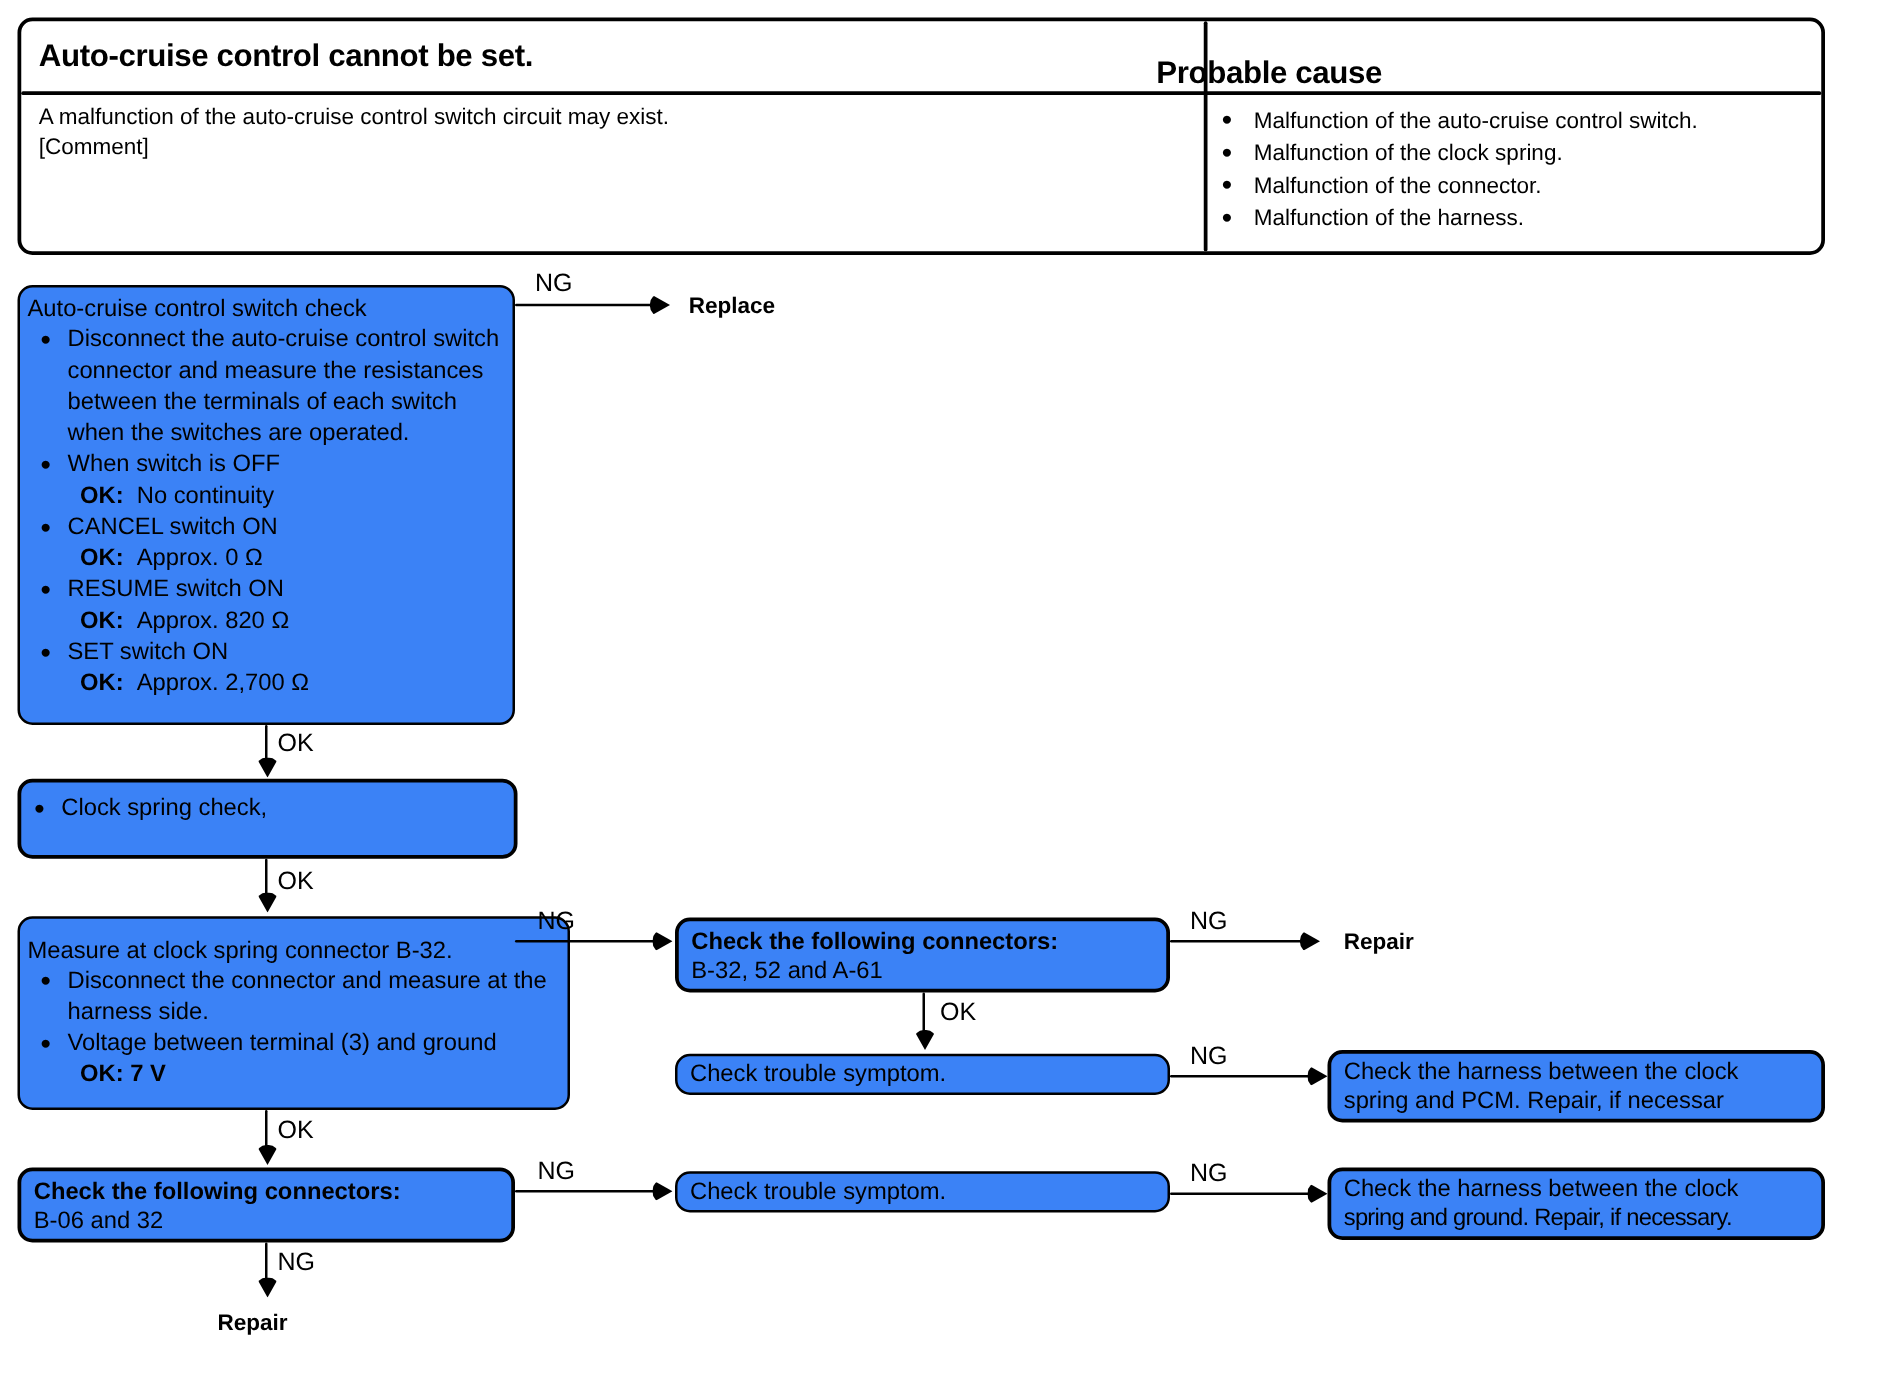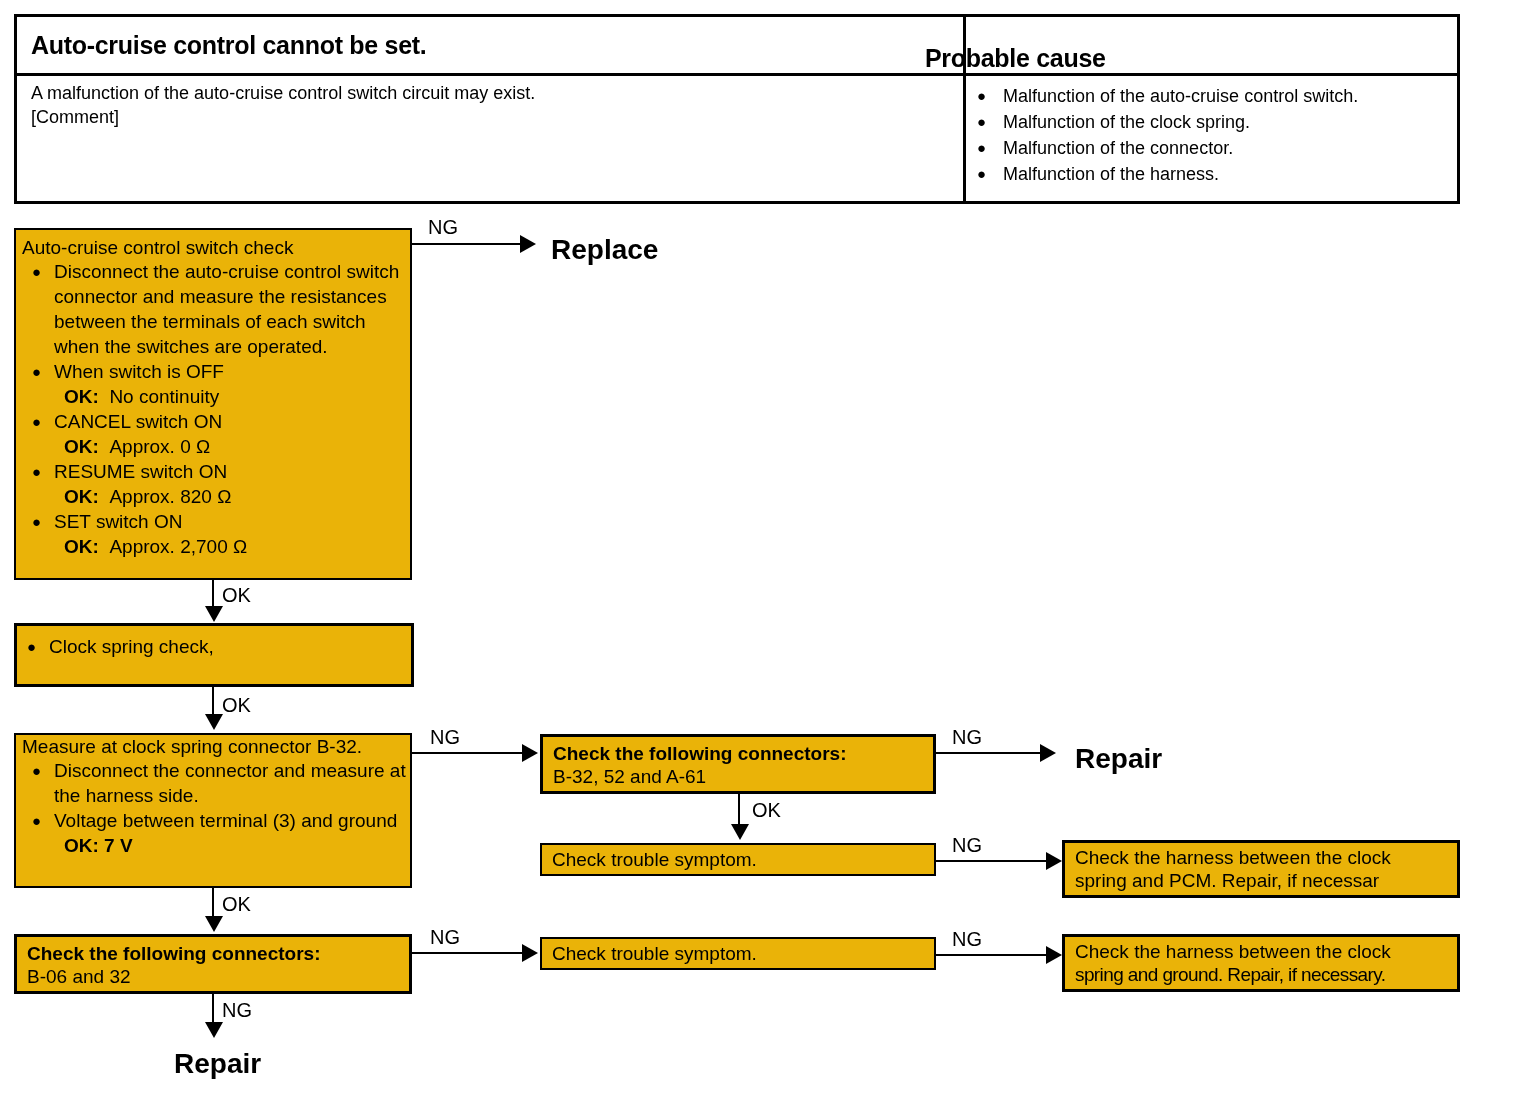--- a/index.html
+++ b/index.html
@@ -2,54 +2,54 @@
 <html><head>
 <meta charset="utf-8">
 <style>
   html,body{margin:0;padding:0;background:#fff;}
   body{
     width:1520px;height:1102px;position:relative;overflow:hidden;
     font-family:"Liberation Sans","DejaVu Sans",sans-serif;
     color:#000;
     -webkit-font-smoothing:none;
   }
-  .abs{position:absolute;box-sizing:border-box;}
+  .abs{position:absolute;box-sizing:border-box;border-radius:12px;}
 
   
   #sym-table{left:14px;top:14px;width:1446px;height:190px;border:3px solid #000;}
   .tbl-vline{left:946px;top:0;width:3px;height:100%;background:#000;}
   .tbl-hline{left:0;top:56px;width:100%;height:3px;background:#000;}
   .tbl-head{position:absolute;top:0;height:56px;display:flex;align-items:center;}
   .tbl-head span{font-size:25px;font-weight:bold;letter-spacing:-0.3px;}
   #sym-head{left:14px;}
   #cause-head{left:908px;align-items:flex-end;}
   #sym-body{position:absolute;left:14px;top:64px;width:900px;font-size:18px;line-height:24px;}
   #cause-body{position:absolute;left:960px;top:66px;width:470px;}
   .cause-item{display:flex;align-items:flex-start;font-size:18px;line-height:26px;}
   .cause-item .bul{width:26px;flex:0 0 26px;text-align:left;font-size:15px;line-height:26px;}
 
   
-  .fbox{border:2px solid #000;background:#eab308;}
+  .fbox{border:2px solid #000;background:#3b82f6;}
   .fbox.bold{border-width:3px;}
   .ftitle{font-size:19px;line-height:23px;}
   .ftitle.b{font-weight:bold;}
   .flist{margin:0;padding:0;list-style:none;}
   .flist li{display:flex;align-items:flex-start;font-size:19px;line-height:25px;}
   .flist li .bul{flex:0 0 32px;width:32px;font-size:15px;line-height:25px;padding-left:10px;box-sizing:border-box;}
   .flist li .txt{flex:1;}
   .sub{display:block;padding-left:42px;font-size:19px;line-height:25px;}
   .sub b{font-weight:bold;}
 
   
   .hline{background:#000;height:2px;}
   .vline{background:#000;width:2px;}
   .arrow-r{width:0;height:0;border-top:9px solid transparent;border-bottom:9px solid transparent;border-left:16px solid #000;}
   .arrow-d{width:0;height:0;border-left:9px solid transparent;border-right:9px solid transparent;border-top:16px solid #000;}
   .lbl{font-size:20px;line-height:20px;}
-  .term{font-size:28px;font-weight:bold;}
+  .term{font-size:18px;font-weight:bold;}
 </style>
 </head>
 <body>
 
 <div class="abs" id="sym-table">
   <div class="abs tbl-hline"></div>
   <div class="abs tbl-vline"></div>
 
   <div class="tbl-head" id="sym-head">
     <span>Auto-cruise control cannot be set.</span>
@@ -140,21 +140,21 @@
       <span class="bul">●</span>
       <span class="txt">Clock   spring   check,</span>
     </li>
   </ul>
 </div>
 
 <div class="abs vline" style="left:212px;top:687px;height:28px;"></div>
 <div class="abs arrow-d" style="left:205px;top:714px;"></div>
 <div class="abs lbl" style="left:222px;top:695px;">OK</div>
 
-<div class="abs fbox" id="box3" style="left:14px;top:733px;width:398px;height:155px;padding:0 4px 0 6px;">
+<div class="abs fbox" id="box3" style="left:14px;top:733px;width:442px;height:155px;padding:14px 4px 0 6px;">
   <div class="ftitle">Measure at clock spring connector B-32.</div>
   <ul class="flist">
     <li>
       <span class="bul">●</span>
       <span class="txt">Disconnect the connector and measure at the harness side.</span>
     </li>
     <li>
       <span class="bul">●</span>
       <span class="txt">Voltage between terminal (3) and ground</span>
     </li>

